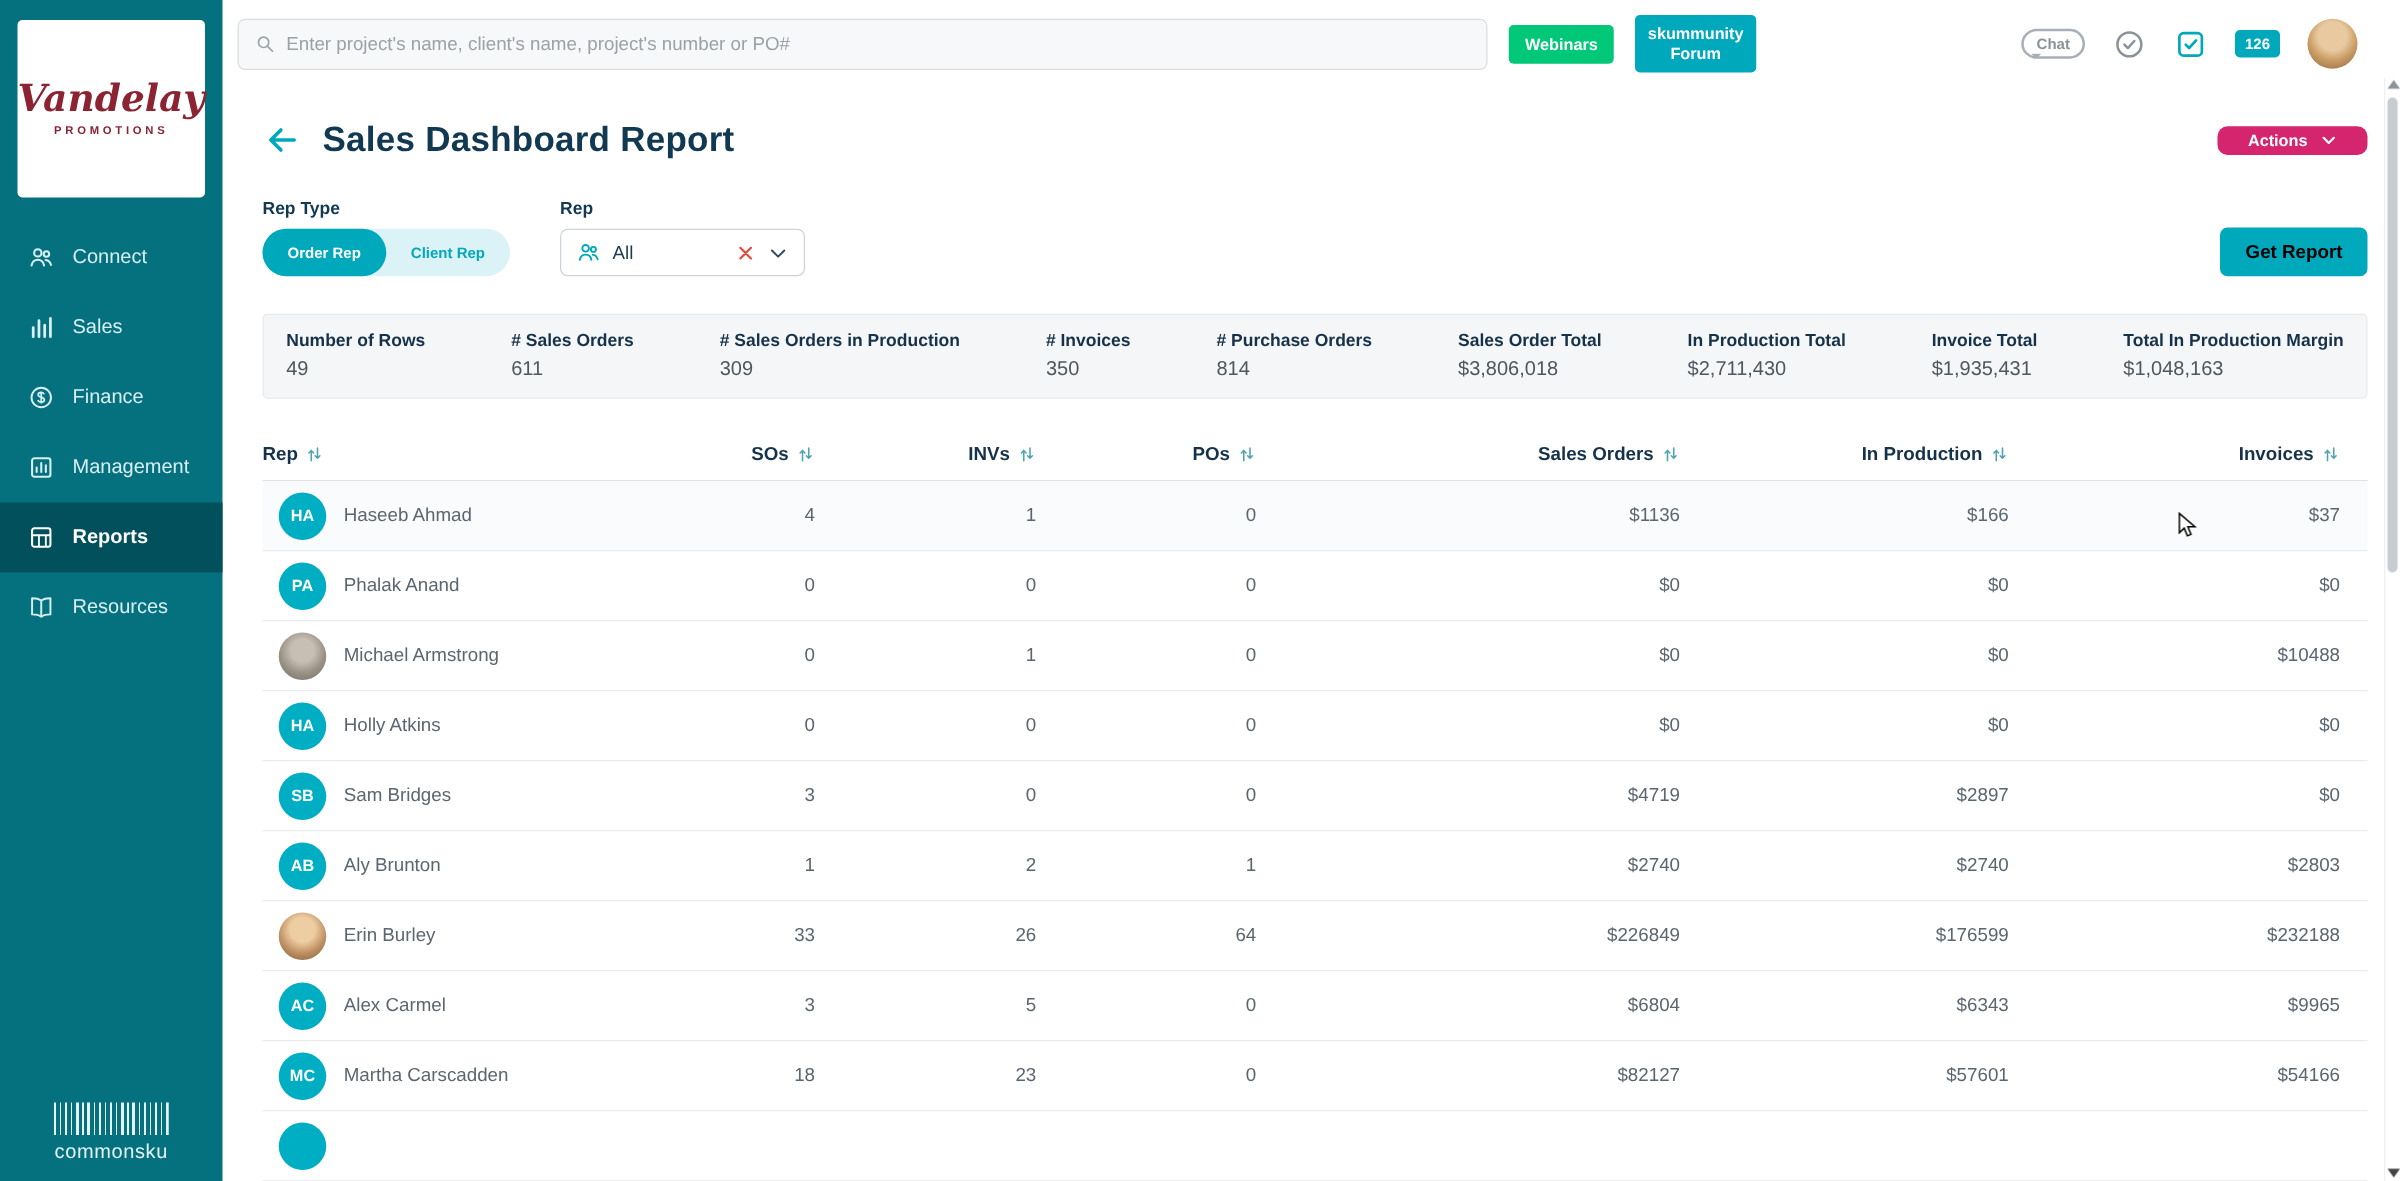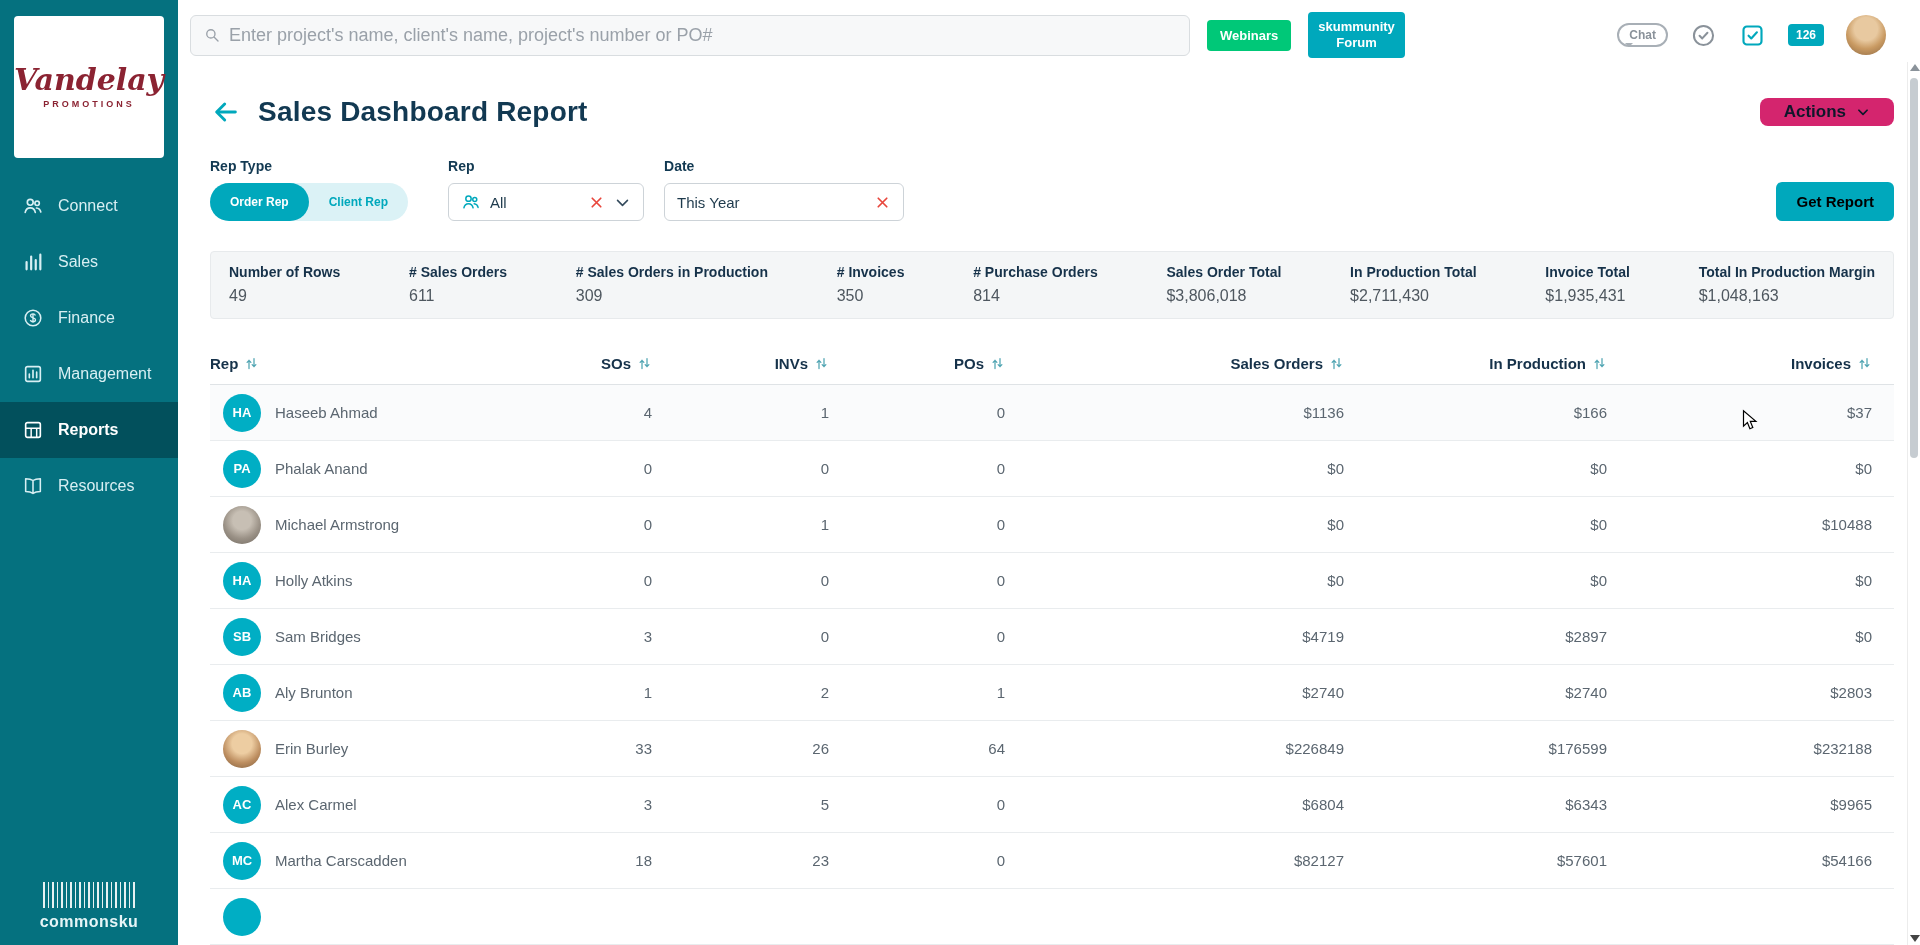--- a/index.html
+++ b/index.html
@@ -22,29 +22,29 @@
   .nav { display:flex; flex-direction:column; }
   .nav-item { height:56px; display:flex; align-items:center; padding-left:22px; gap:14px;
     color:#D8EFF3; cursor:pointer; }
   .nav-item.active { background:var(--sidebar_active); color:#fff; font-weight:bold; }
   .nav-ico { width:22px; height:22px; display:inline-flex; }
   .nav-ico svg { width:22px; height:22px; }
   .nav-label { font-size:16px; }
   .sidebar-footer { margin-top:auto; padding-bottom:14px; display:flex; flex-direction:column; align-items:center; gap:5px; }
   .barcode { width:92px; height:26px;
     background:repeating-linear-gradient(90deg, rgba(255,255,255,.9) 0 2px, transparent 2px 5px, rgba(255,255,255,.9) 5px 6px, transparent 6px 9px); }
-  .commonsku-text { color:#E6F5F7; font-size:16px; letter-spacing:.5px;font-weight:bold; }
+  .commonsku-text { color:#E6F5F7; font-size:16px; letter-spacing:.5px; }
 
   
   .main { flex:1; display:flex; flex-direction:column; min-width:0; }
   .topbar { height:70px; display:flex; align-items:center; padding:0 34px 0 12px; gap:17px; }
   .search-box { width:1000px; height:41px; background:#F7F8F9; border:1px solid #D9DDE0; border-radius:6px;
     display:flex; align-items:center; padding:0 12px; gap:8px; }
   .search-box svg { width:18px; height:18px; color:#9AA1A9; flex-shrink:0; }
-  .search-box input { border:none; outline:none; background:transparent; flex:1; font-size:18px; color:#2b3a45;
+  .search-box input { border:none; outline:none; background:transparent; flex:1; font-size:15px; color:#2b3a45;
     font-family:"Liberation Sans", sans-serif; }
   .search-box input::placeholder { color:#9AA1A9; }
   .btn-webinars { background:var(--green); color:#fff; border:none; border-radius:4px; font-weight:bold;
     font-size:13px; padding:8px 13px; cursor:pointer; font-family:"Liberation Sans", sans-serif; }
   .btn-forum { background:var(--teal); color:#fff; border:none; border-radius:4px; font-weight:bold;
     font-size:13px; line-height:1.25; padding:7px 10px; cursor:pointer; display:flex; flex-direction:column;
     align-items:center; font-family:"Liberation Sans", sans-serif; }
   .top-icons { margin-left:auto; display:flex; align-items:center; gap:22px; }
   .chat-pill { position:relative; border:2px solid #A8AFB6; border-radius:13px; color:#8A929A;
     font-size:12px; font-weight:bold; padding:3px 10px; cursor:pointer; }
@@ -58,22 +58,22 @@
     padding:4px 8px; border-radius:4px; cursor:pointer; }
   .avatar-top { width:40px; height:40px; border-radius:50%; cursor:pointer;
     background:radial-gradient(circle at 50% 35%, #E8C9A0 0 35%, #C99A62 60%, #8A6642 100%); }
 
   
   .content { padding:20px 26px 0 32px; flex:1; min-width:0; }
   .page-head { display:flex; align-items:center; margin-top:6px; }
   .back-arrow { width:32px; height:32px; color:var(--teal); cursor:pointer; flex-shrink:0; }
   .back-arrow svg { width:32px; height:32px; }
   .page-title { font-size:28px; font-weight:600; color:var(--navy); margin-left:16px; letter-spacing:.2px; }
-  .btn-actions { margin-left:auto; background:var(--pink); color:#0f172a; border:none; border-radius:8px;
-    font-size:17px; font-weight:bold; padding:4px 24px; cursor:pointer; display:flex; align-items:center; gap:10px;
+  .btn-actions { margin-left:auto; background:var(--pink); color:#ffffff; border:none; border-radius:8px;
+    font-size:13px; font-weight:bold; padding:4px 24px; cursor:pointer; display:flex; align-items:center; gap:10px;
     font-family:"Liberation Sans", sans-serif; }
   .btn-actions svg { width:14px; height:14px; }
 
   .filters { display:flex; align-items:flex-end; margin-top:30px; }
   .f-group { display:flex; flex-direction:column; }
   .f-label { font-size:14px; font-weight:bold; color:var(--navy); margin-bottom:9px; }
   .pill-toggle { display:flex; background:var(--teal_light); border-radius:22px; height:38px; }
   .pill { border:none; background:transparent; border-radius:22px; padding:0 20px; font-size:12px; font-weight:bold;
     color:var(--teal); cursor:pointer; font-family:"Liberation Sans", sans-serif; }
   .pill.active { background:var(--teal); color:#fff; }
@@ -273,31 +273,20 @@
                   <path d="M6 6l12 12M18 6L6 18"></path>
                 </svg>
             </span>
             <span class="ico-16 navy">
               <svg viewBox="0 0 24 24" fill="none" stroke="currentColor" stroke-width="2.2" stroke-linecap="round" stroke-linejoin="round">
                   <path d="M5 9l7 7 7-7"></path>
                 </svg>
             </span>
           </div>
         </div>
-        <div class="f-group g-date">
-          <div class="f-label">Date</div>
-          <div class="control">
-            <span class="val">This Year</span>
-            <span class="ico-16 red">
-              <svg viewBox="0 0 24 24" fill="none" stroke="currentColor" stroke-width="2.4" stroke-linecap="round">
-                  <path d="M6 6l12 12M18 6L6 18"></path>
-                </svg>
-            </span>
-          </div>
-        </div>
         <button class="btn-get-report">Get Report</button>
       </div>
 
       <div class="summary">
           <div class="stat">
        <div class="stat-label">Number of Rows</div>
        <div class="stat-value">49</div>
      </div>
           <div class="stat">
        <div class="stat-label"># Sales Orders</div>

